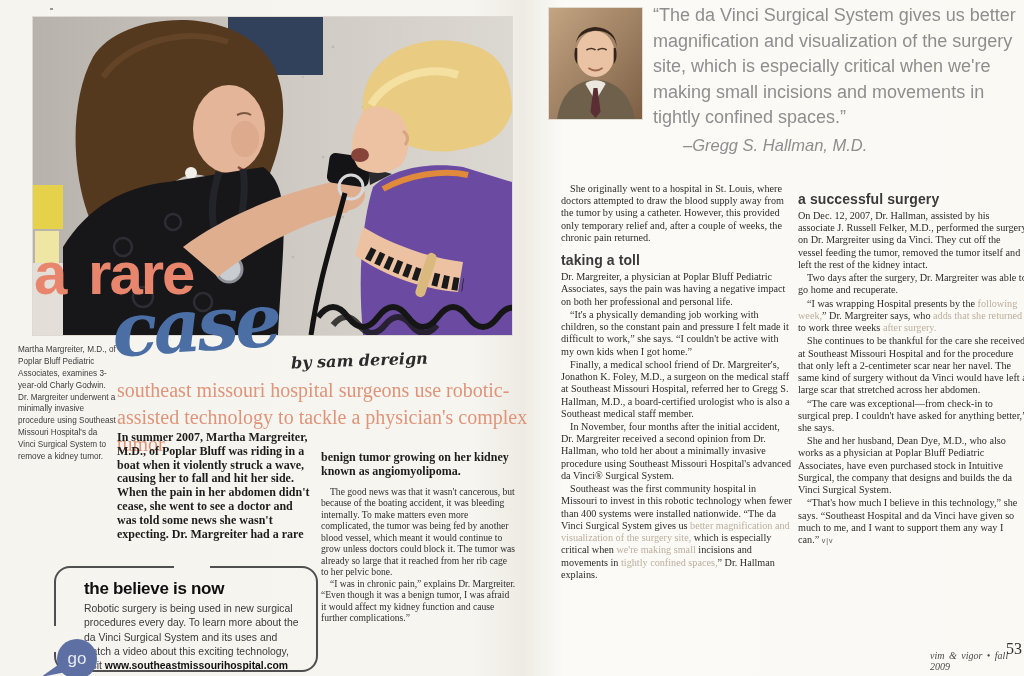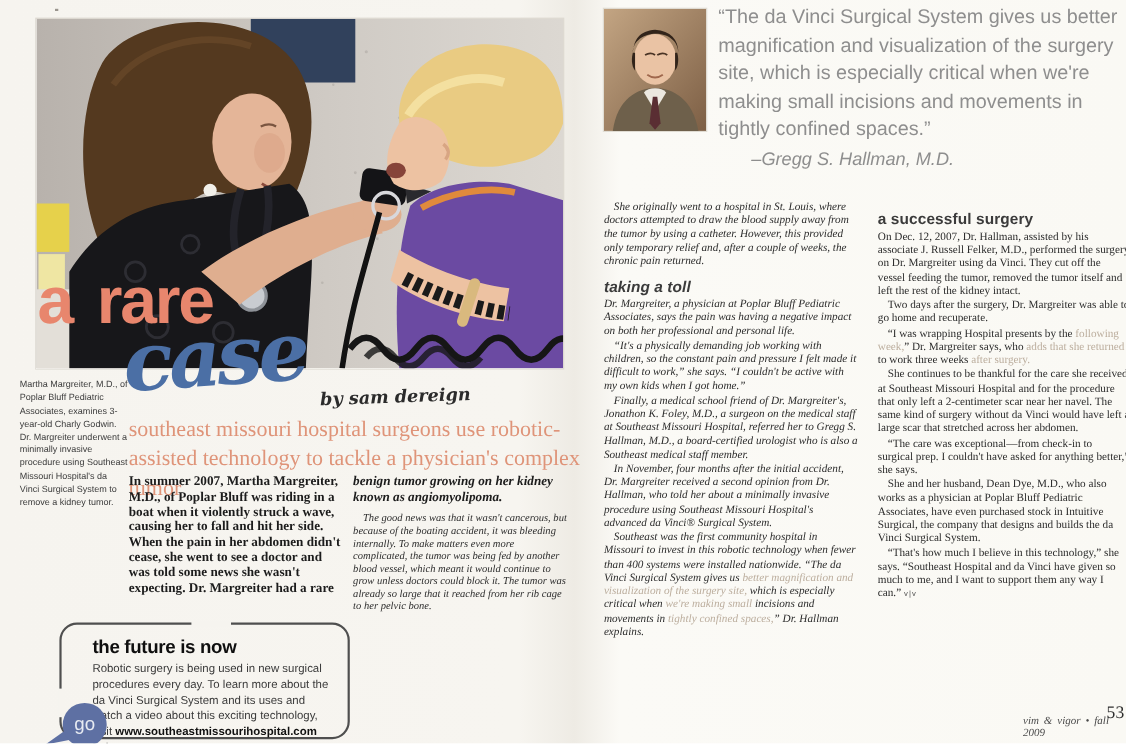--- a/index.html
+++ b/index.html
@@ -17,21 +17,21 @@
   .title-case{position:absolute;left:112px;top:288px;z-index:3;
     font-family:"DejaVu Serif",serif;font-style:italic;font-weight:700;
     font-size:74px;line-height:1;letter-spacing:-4px;color:#4b6fa5;transform:rotate(-4deg);}
   .byline{position:absolute;left:291px;top:351px;z-index:3;
     font-family:"DejaVu Serif",serif;font-style:italic;font-weight:700;font-size:16px;color:#2b2b2b;transform:rotate(-2deg);}
   .photo-caption{position:absolute;left:18px;top:344px;width:98px;margin:0;
     font-family:"Liberation Sans",sans-serif;font-size:8.2px;line-height:1.45;color:#3c3c3c;}
   .subtitle{position:absolute;left:117px;top:377px;width:426px;margin:0;
     font-weight:400;font-size:20px;line-height:1.35;color:#df9479;}
   .intro-col1{position:absolute;left:117px;top:431px;width:198px;}
-  .intro-col2{position:absolute;left:321px;top:431px;width:195px;font-style:italic;}
+  .intro-col2{position:absolute;left:321px;top:451px;width:195px;}
   .lead{margin:0 0 7px;font-size:12px;line-height:1.15;font-weight:600;color:#1c1c1c;}
   .smallp{margin:0;font-size:9.6px;line-height:1.2;color:#2e2e2e;}
   .indent{text-indent:9px;}
 
   .future-box{position:absolute;left:54px;top:566px;width:260px;height:102px;
     border:2px solid #4f4f4f;border-radius:16px;z-index:2;}
   .box-gap-top{position:absolute;left:118px;top:-3px;width:36px;height:5px;background:#f6f4ef;}
   .box-gap-left{position:absolute;left:-3px;top:58px;width:5px;height:26px;background:#f6f4ef;}
   .future-box h3{margin:11px 14px 3px 28px;font-family:"Liberation Sans",sans-serif;
     font-size:17px;font-weight:700;letter-spacing:-0.3px;color:#0f0f0f;}
@@ -47,21 +47,21 @@
 
   
   .headshot{position:absolute;left:549px;top:8px;width:93px;height:111px;margin:0;
     box-shadow:0 0 0 1px #e0dcd3;overflow:hidden;}
   .headshot svg{display:block;width:100%;height:100%;}
   .pullquote{position:absolute;left:653px;top:3px;width:370px;margin:0;}
   .pullquote .qtext{margin:0;font-family:"Liberation Sans",sans-serif;
     font-size:18px;line-height:1.42;color:#8e8e8e;}
   .pullquote .attribution{margin:5px 0 0 30px;font-family:"Liberation Sans",sans-serif;
     font-style:italic;font-size:16.5px;color:#8e8e8e;}
-  .rcol1{position:absolute;left:549px;top:183px;width:231px;font-style:italic;}
+  .rcol1{position:absolute;left:561px;top:183px;width:231px;}
   .rcol2{position:absolute;left:786px;top:183px;width:229px;margin-left:12px;}
   .rp{margin:0 0 1px;font-size:10.2px;line-height:1.2;color:#2c2c2c;}
   .rhead{margin:8px 0 3px;font-family:"Liberation Sans",sans-serif;
     font-size:14px;font-weight:700;color:#3b3b3b;letter-spacing:0.1px;}
   .faded{color:#bcae9e;}
   .endmark{font-family:"Liberation Sans",sans-serif;font-size:7px;letter-spacing:1px;color:#555;}
   .page-footer{position:absolute;left:884px;top:650px;
     font-style:italic;font-size:10px;color:#4a4a4a;word-spacing:2px;margin-left:46px;}
   .page-number{position:absolute;left:1006px;top:640px;font-size:16px;color:#2f2f2f;}
 </style>
@@ -160,26 +160,27 @@
     <div class="byline">by sam dereign</div>
     <p class="photo-caption">Martha Margreiter, M.D., of Poplar Bluff Pediatric Associates, examines 3-year-old Charly Godwin. Dr. Margreiter underwent a minimally invasive procedure using Southeast Missouri Hospital's da Vinci Surgical System to remove a kidney tumor.</p>
     <h2 class="subtitle">southeast missouri hospital surgeons use robotic-assisted technology to tackle a physician's complex tumor</h2>
 
     <div class="intro-col1">
       <p class="lead">In summer 2007, Martha Margreiter, M.D., of Poplar Bluff was riding in a boat when it violently struck a wave, causing her to fall and hit her side. When the pain in her abdomen didn't cease, she went to see a doctor and was told some news she wasn't expecting. Dr. Margreiter had a rare</p>
     </div>
     <div class="intro-col2">
       <p class="lead">benign tumor growing on her kidney known as angiomyolipoma.</p>
       <p class="smallp indent">The good news was that it wasn't cancerous, but because of the boating accident, it was bleeding internally. To make matters even more complicated, the tumor was being fed by another blood vessel, which meant it would continue to grow unless doctors could block it. The tumor was already so large that it reached from her rib cage to her pelvic bone.</p>
+      <p class="smallp indent">“I was in chronic pain,” explains Dr. Margreiter. “Even though it was a benign tumor, I was afraid it would affect my kidney function and cause further complications.”</p>
     </div>
 
     <aside class="future-box">
       <span class="box-gap-top"></span>
       <span class="box-gap-left"></span>
-      <h3>the future is now</h3>
+      <h3>the believe is now</h3>
       <p><span>Robotic surgery is being used in new surgical procedures every day. To learn more about the da Vinci Surgical System and its uses and watch a video about this exciting technology, visit </span><span class="bold-link">www.southeastmissourihospital.com</span><span> today.</span></p>
     </aside>
     <div class="go-tail"></div>
     <div class="go-btn">
       <span>go</span>
     </div>
   </section>
 
   <section>
 

